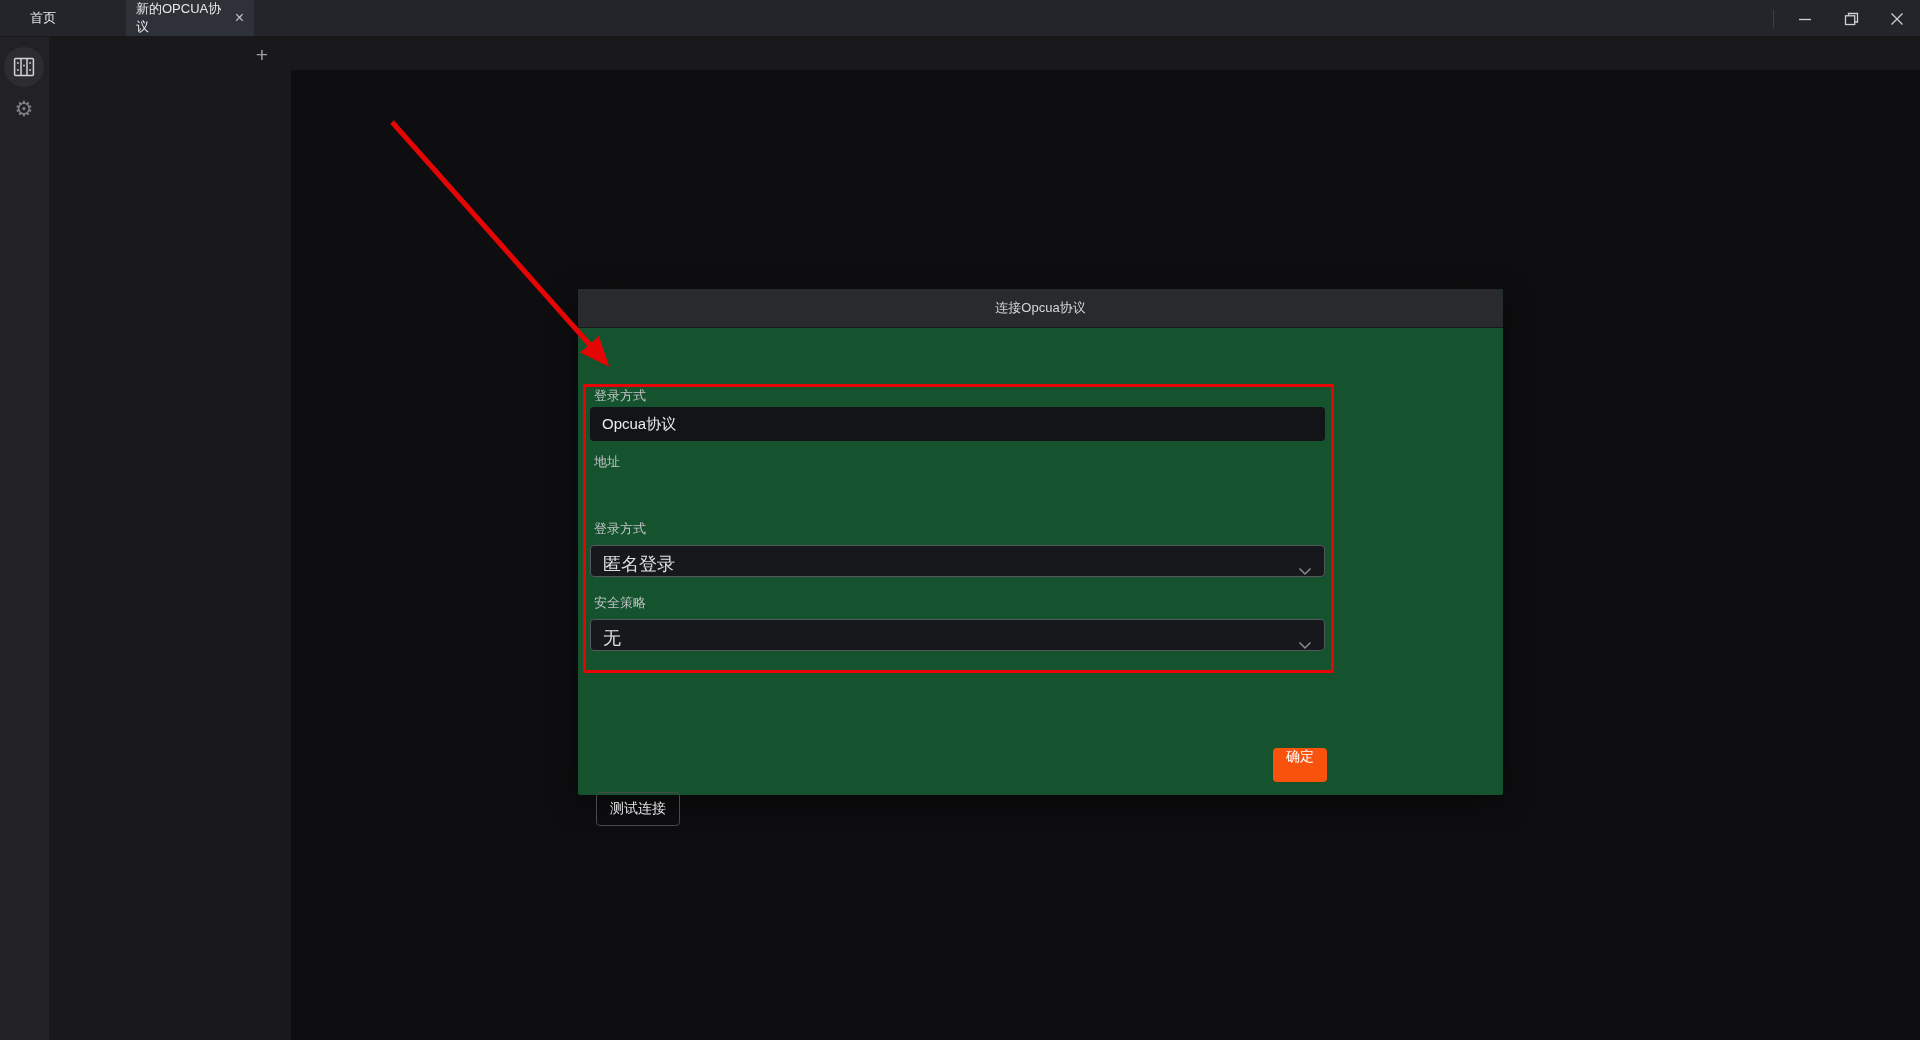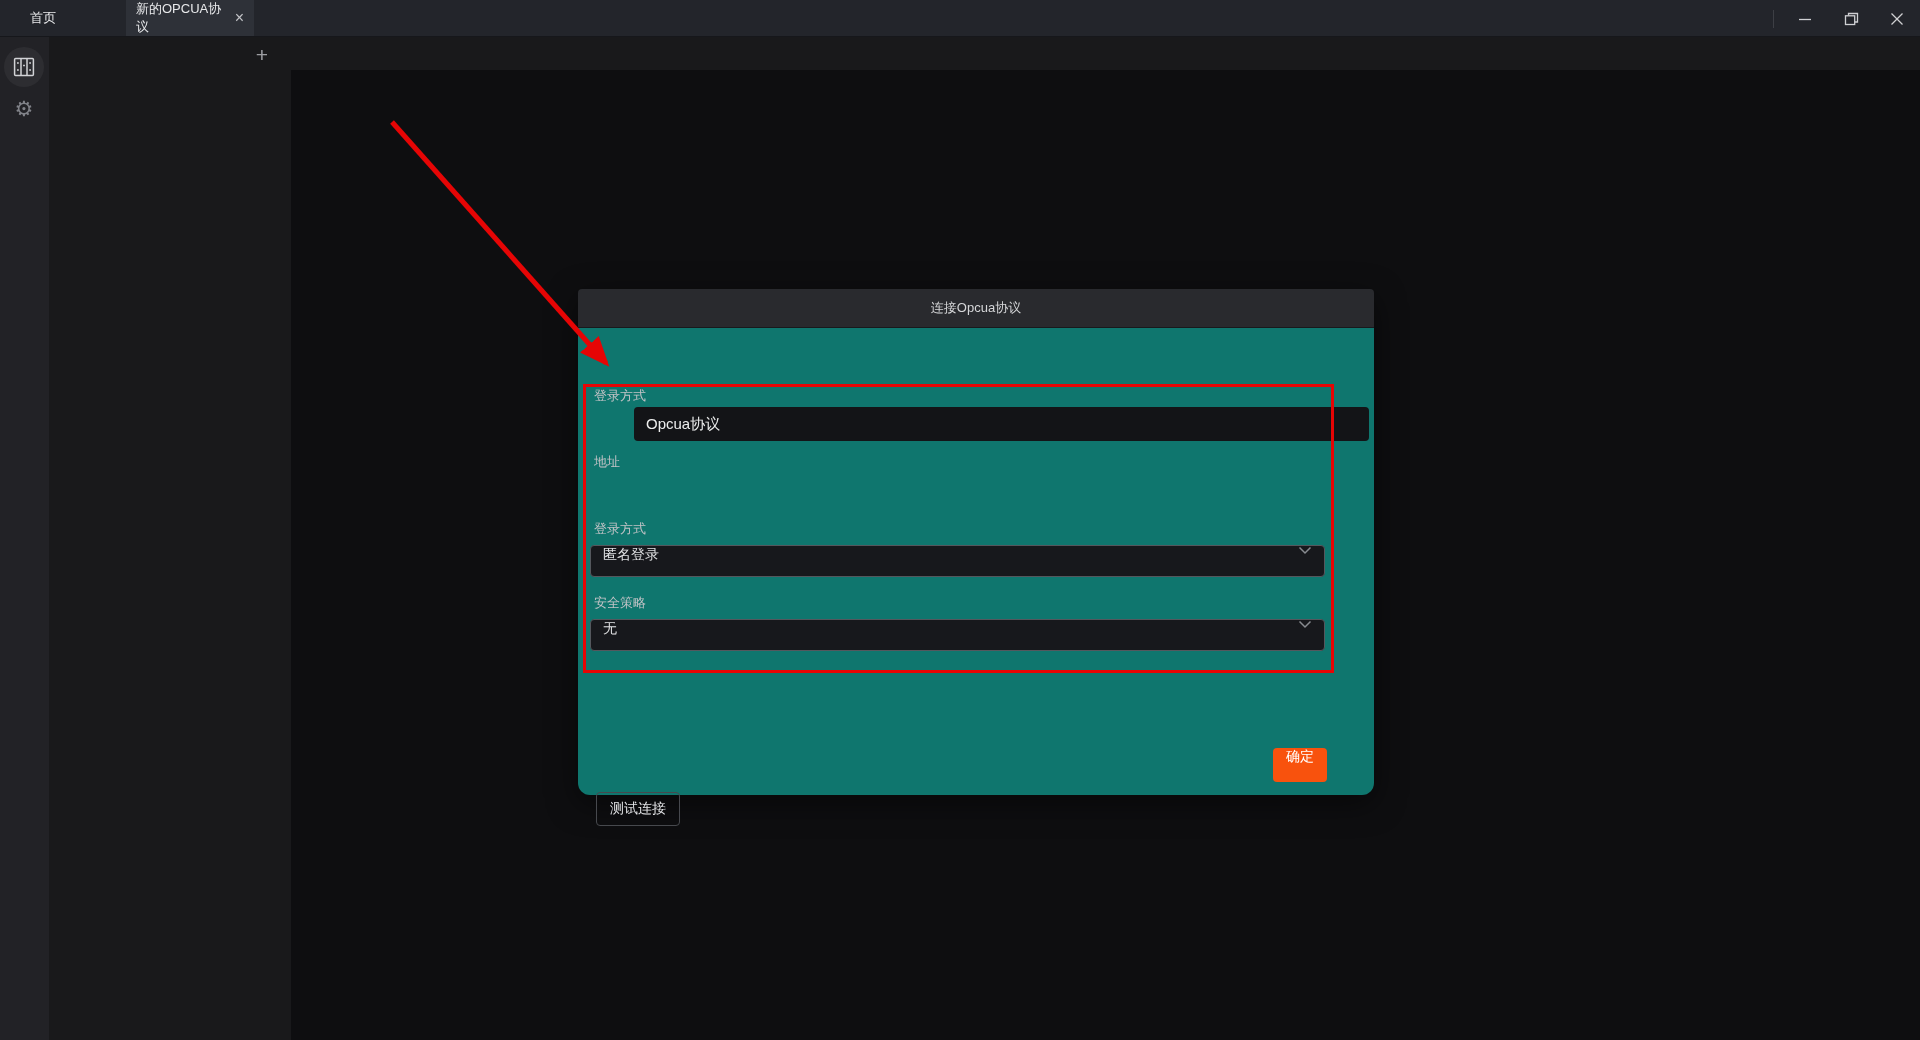--- a/index.html
+++ b/index.html
@@ -59,22 +59,22 @@
     display: flex; align-items: center; justify-content: center;
     color: #9c9da1; font-size: 21px; font-weight: 300; line-height: 1;
   }
   .canvas {
     position: absolute; left: 291px; top: 70px; width: 1629px; height: 970px;
     background: #0e0e10;
   }
 
   
   .dialog {
-    position: absolute; left: 578px; top: 289px; width: 796px; height: 506px;
-    background: #0f766e; border-radius: 12px; z-index: 10;
+    position: absolute; left: 578px; top: 289px; width: 925px; height: 506px;
+    background: #14532d; border-radius: 2px; z-index: 10;
     box-shadow: 0 8px 30px rgba(0,0,0,0.5);
   }
   .dialog-header {
     position: absolute; left: 0; top: 0; width: 100%; height: 39px;
     background: #292a2e; border-bottom: 1px solid #18191d;
     border-radius: 4px 4px 0 0;
     display: flex; align-items: center; justify-content: center;
     color: #d5d6d8; font-size: 13px;
   }
   .field-label {
@@ -82,24 +82,24 @@
   }
   .text-input {
     position: absolute; left: 12px; width: 735px; height: 34px;
     background: #131417; border: none; outline: none; border-radius: 4px;
     color: #eceded; font-size: 15px; padding: 0 12px;
     font-family: "Liberation Sans", "DejaVu Sans", sans-serif;
   }
   .select-box {
     position: absolute; left: 12px; width: 735px; height: 32px;
     background: #17181c; border: 1px solid #54575d; border-radius: 4px;
-    display: flex; align-items: flex-start; color: #e0e1e3; font-size: 14px;
+    display: flex; align-items: flex-end; color: #e0e1e3; font-size: 18px;
     padding: 0 12px; justify-content: space-between; cursor: pointer;
   }
-  .lbl-1 { top: 98px; }  .inp-1 { top: 118px; margin-left: 44px; }
+  .lbl-1 { top: 98px; }  .inp-1 { top: 118px; }
   .lbl-2 { top: 164px; } .inp-2 { top: 185px; }
   .lbl-3 { top: 231px; } .sel-1 { top: 256px; }
   .lbl-4 { top: 305px; } .sel-2 { top: 330px; }
 
   .btn-test {
     position: absolute; left: 18px; top: 459px; height: 34px; padding: 0 13px;
     background: transparent; border: 1px solid #47494e; border-radius: 4px;
     color: #e4e5e7; font-size: 14px; display: flex; align-items: center;
     font-family: "Liberation Sans", "DejaVu Sans", sans-serif; cursor: pointer; margin-top: 44px;
   }

